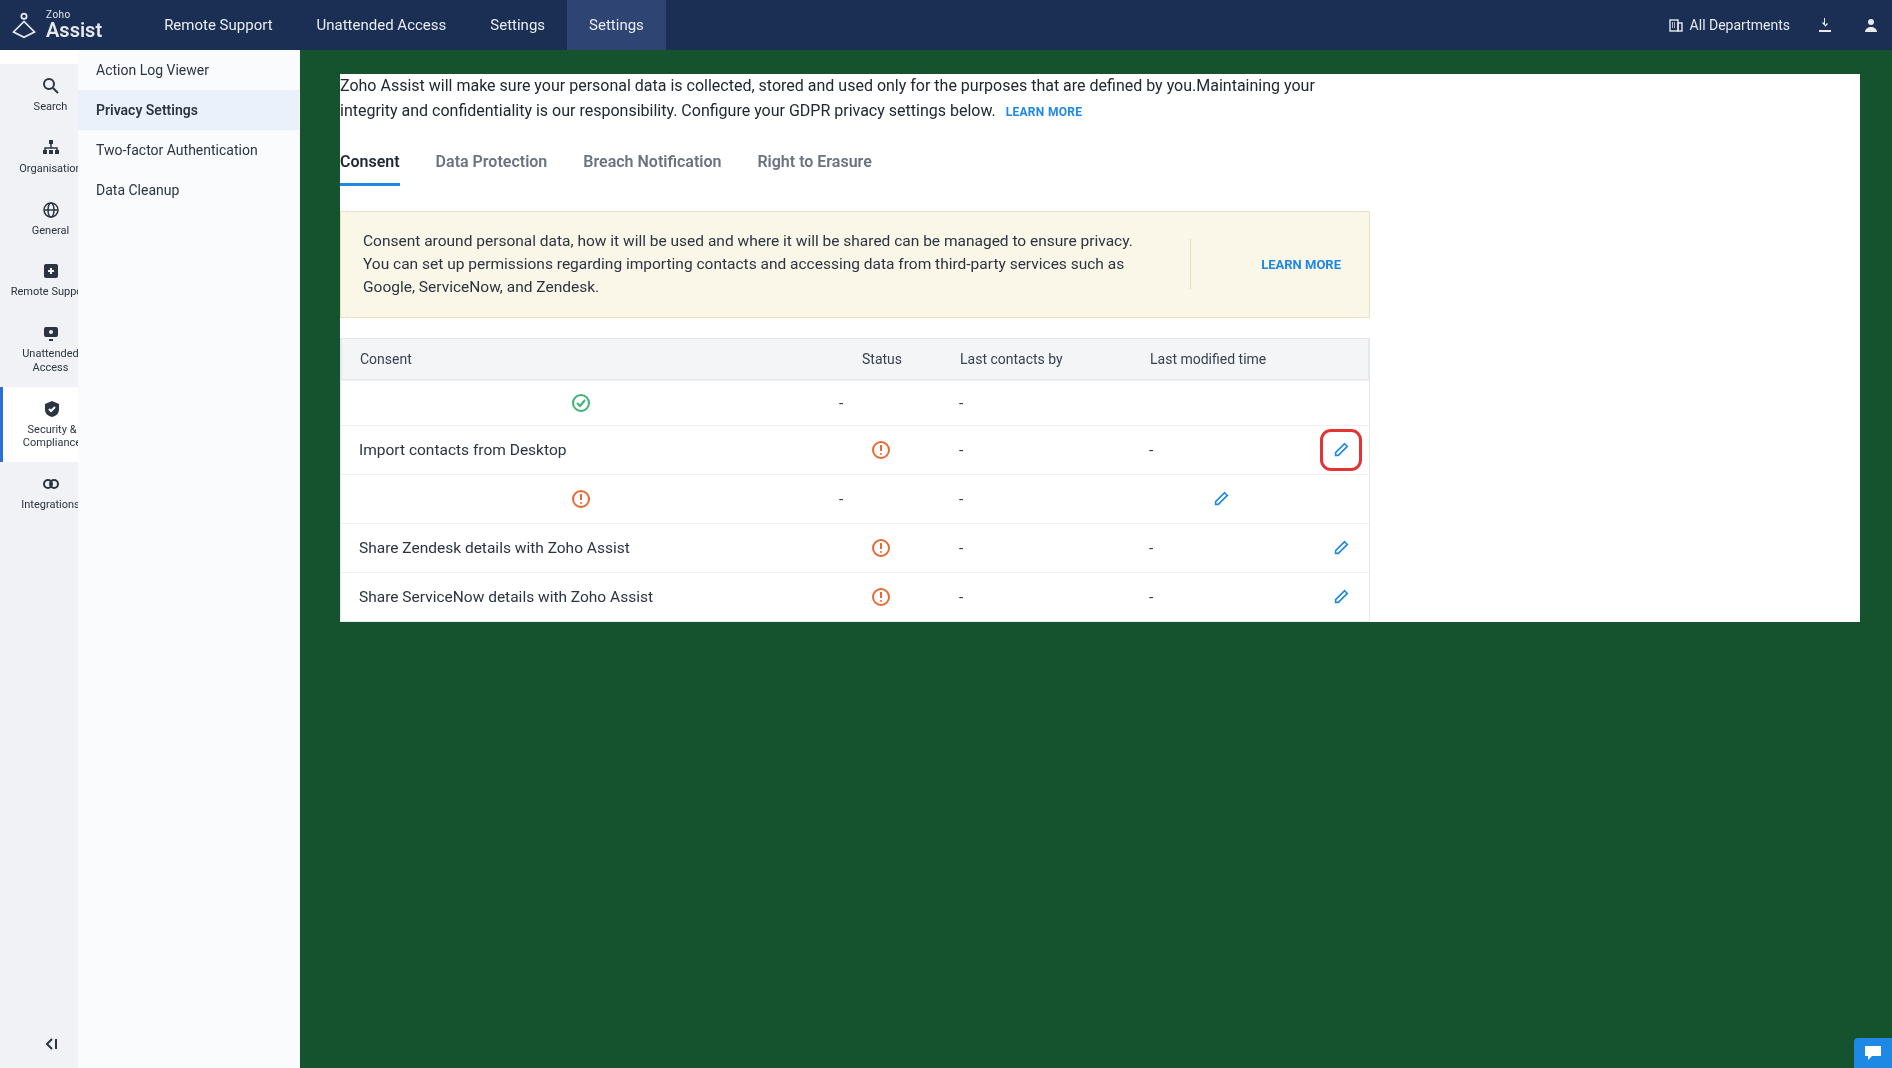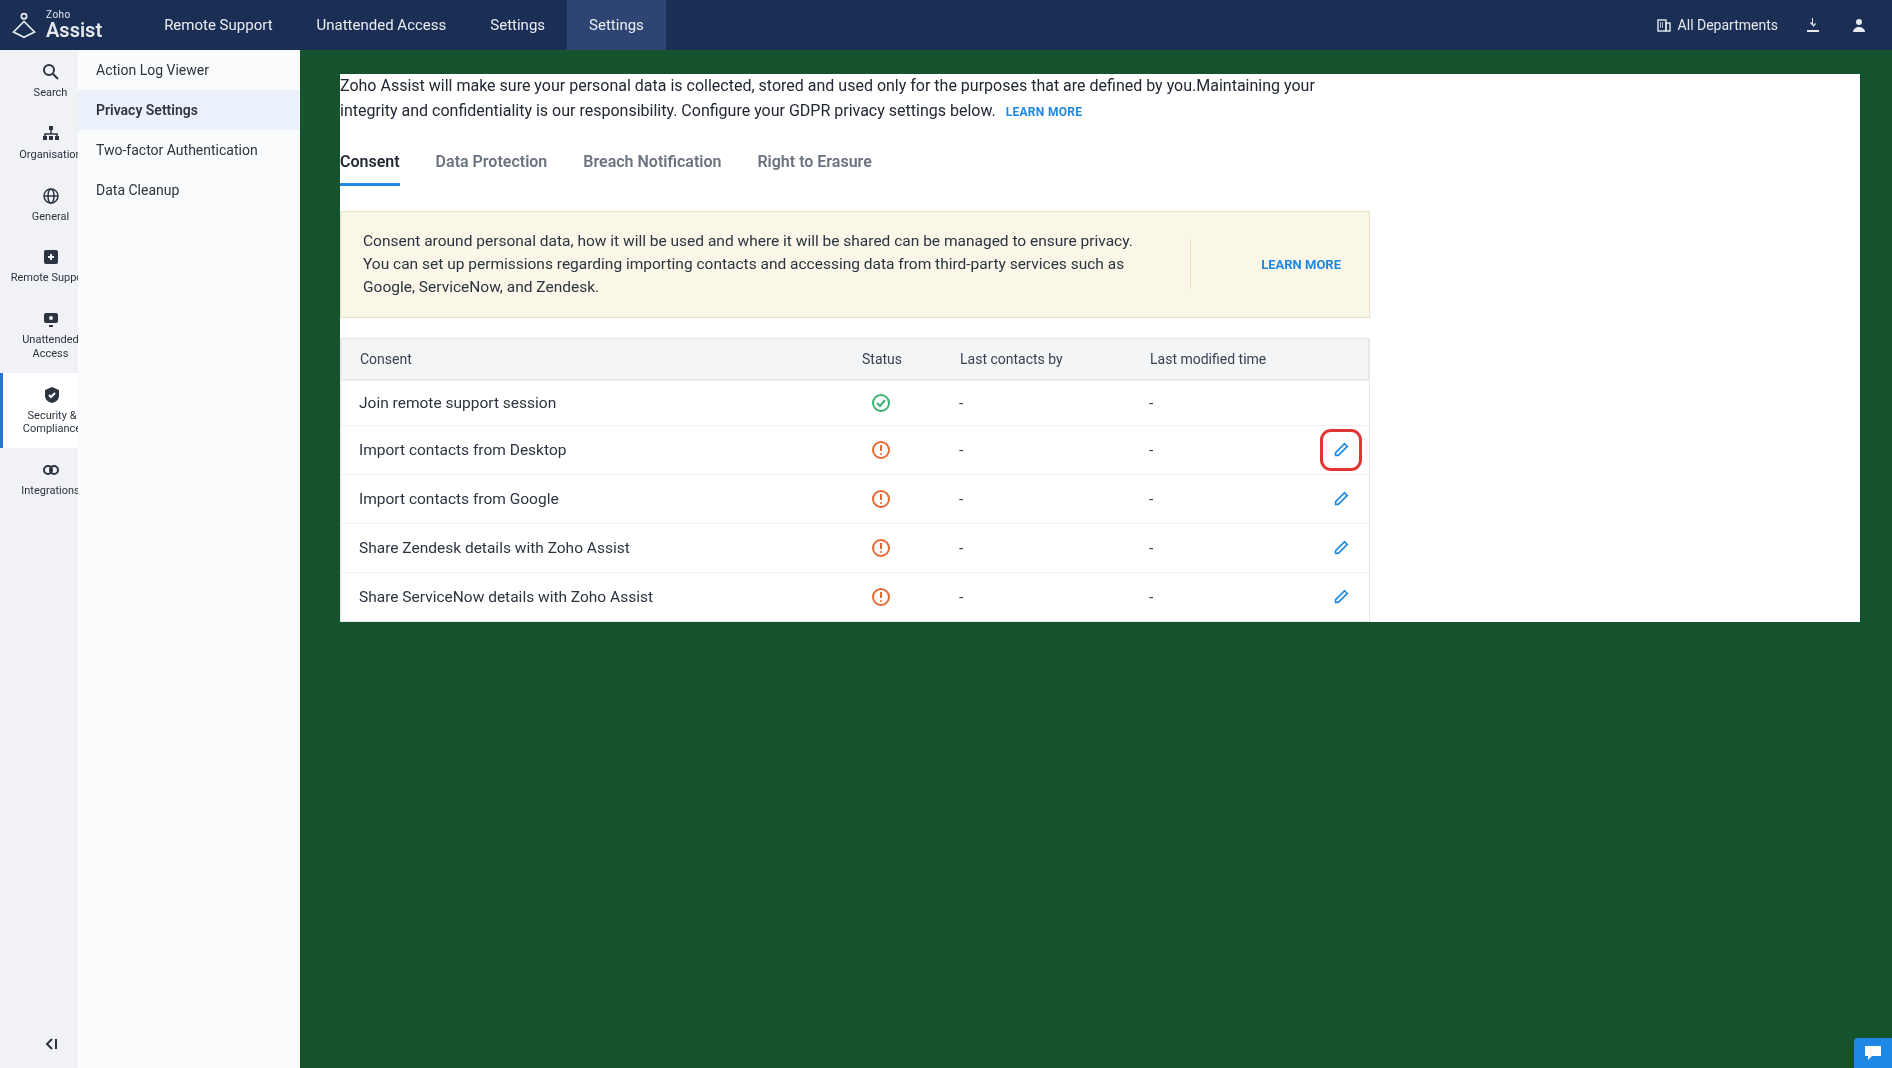--- a/index.html
+++ b/index.html
@@ -1,34 +1,34 @@
 <!DOCTYPE html>
 <html><head>
 <meta charset="utf-8">
 <style>
   * { box-sizing: border-box; margin: 0; padding: 0; font-family: -apple-system, BlinkMacSystemFont, "Segoe UI", Roboto, "Helvetica Neue", Arial, sans-serif; }
   body { background: #fff; width: 1892px; height: 1068px; overflow: hidden; position: relative; }
 
   
-  .topbar { height: 50px; background: #1a2f53; color: #e6e9ee; display: flex; align-items: center; padding: 0 22px 0 10px; }
+  .topbar { height: 50px; background: #1a2f53; color: #e6e9ee; display: flex; align-items: center; padding: 0 10px 0 10px; }
   .logo-block { display: flex; align-items: center; gap: 8px; margin-right: 40px; }
   .logo-mark { position:relative; width:28px; height:28px; }
   .logo-mark svg { width:28px; height:28px; }
   .logo-text { line-height: 1; }
   .logo-text .z { font-size: 10px; letter-spacing: .5px; display:block; }
   .logo-text .a { font-size: 20px; font-weight: 600; display:block; }
   .topnav { display: flex; height:100%; }
   .topnav-item { display:flex; align-items:center; padding:0 22px; font-size:15px; cursor:pointer; color: #eaedf2; height:100%; }
   .topnav-item.active { background:#2e4574; }
   .topbar-right { margin-left:auto; display:flex; align-items:center; gap:24px; }
   .topbar-right .dept { display:flex; align-items:center; gap:6px; font-size:14px; cursor:pointer;}
   .icon-btn { width:22px; height:22px; display:flex; align-items:center; justify-content:center; cursor:pointer; }
 
   
-  .rail { position:absolute; left:0; top:50px; bottom:0; width:102px; background:#f0f2f5; border-right:1px solid #e3e5ea; display:flex; flex-direction:column; align-items:center; }
+  .rail { position:absolute; left:0; top:64px; bottom:0; width:102px; background:#f0f2f5; border-right:1px solid #e3e5ea; display:flex; flex-direction:column; align-items:center; }
   .rail-item { width:100%; padding:12px 4px; display:flex; flex-direction:column; align-items:center; gap:4px; font-size:11px; color:#2b3440; cursor:pointer; text-align:center; line-height:1.25; }
   .rail-item.active { background:#fff; border-left:3px solid #2b6fd9; }
   .rail-item svg, .rail-item .ic { width:20px; height:20px; }
   .rail-bottom { margin-top:auto; width:100%; }
 
   
   .sidebar2 { position:absolute; left:78px; top:50px; bottom:0; width:222px; background:#fafbfc; border-right:1px solid #f4f3f3;}
   .sidebar2-item { padding:12px 18px; font-size:14px; color:#2b3440; cursor:pointer; }
   .sidebar2-item.active { background:#eaf1fb; font-weight:600; }
 
@@ -233,21 +233,20 @@
     <div class="table">
       <div class="thead">
         <div>Consent</div>
         <div style="text-align:center;">Status</div>
         <div>Last contacts by</div>
         <div>Last modified time</div>
         <div></div>
       </div>
       <div id="tbody">
           <div class="trow">
-            <div>Join remote support session</div>
             <div class="status-cell">
               <span>
                 <svg class="ico-ok" viewBox="0 0 20 20" fill="none" stroke="currentColor" stroke-width="2">
                   <circle cx="10" cy="10" r="8"></circle>
                   <path d="M6 10l3 3 5-6"></path>
                 </svg>
               </span>
             </div>
             <div>-</div>
             <div>-</div>
@@ -270,21 +269,20 @@
               <span class="edit-btn edit-highlight">
                 <span>
                   <svg width="18" height="18" viewBox="0 0 20 20" fill="none" stroke="currentColor" stroke-width="1.8">
                     <path d="M14 3l3 3L7 16H4v-3z"></path>
                   </svg>
                 </span>
               </span>
             </div>
           </div>
           <div class="trow">
-            <div>Import contacts from Google</div>
             <div class="status-cell">
               <span>
                 <svg class="ico-warn" viewBox="0 0 20 20" fill="none" stroke="currentColor" stroke-width="2">
                   <circle cx="10" cy="10" r="8"></circle>
                   <path d="M10 5v6"></path>
                   <circle cx="10" cy="14" r="1" fill="currentColor" stroke="none"></circle>
                 </svg>
               </span>
             </div>
             <div>-</div>

